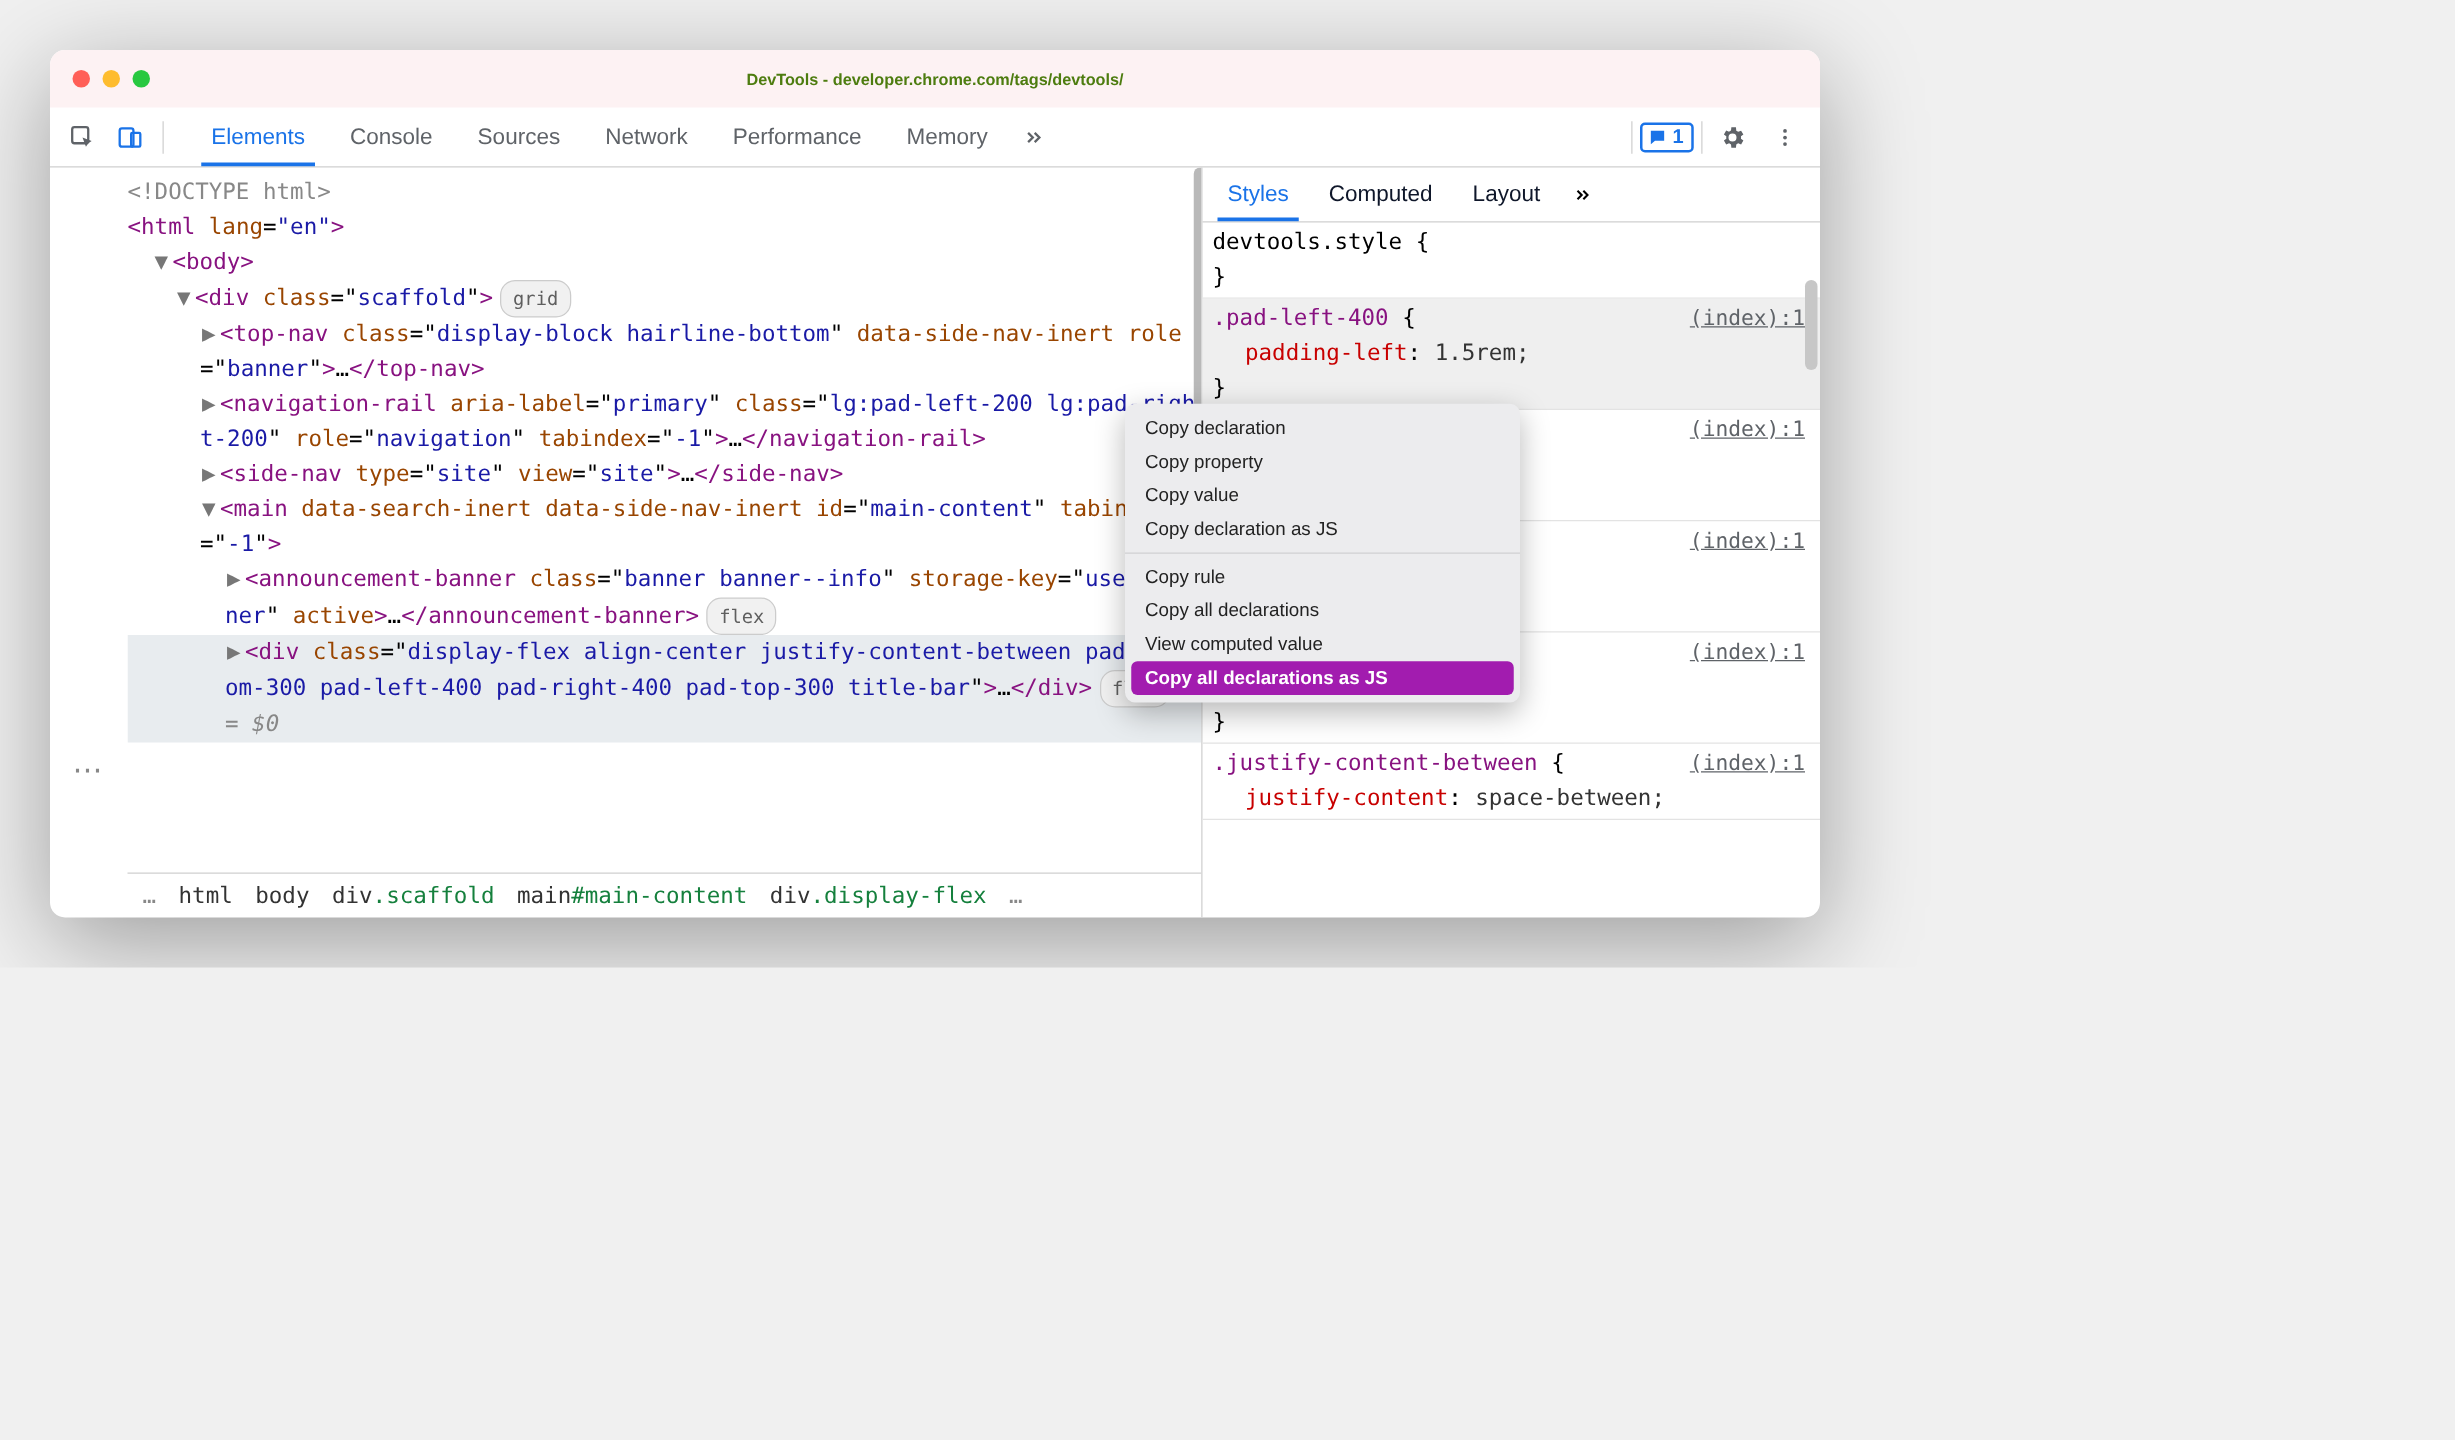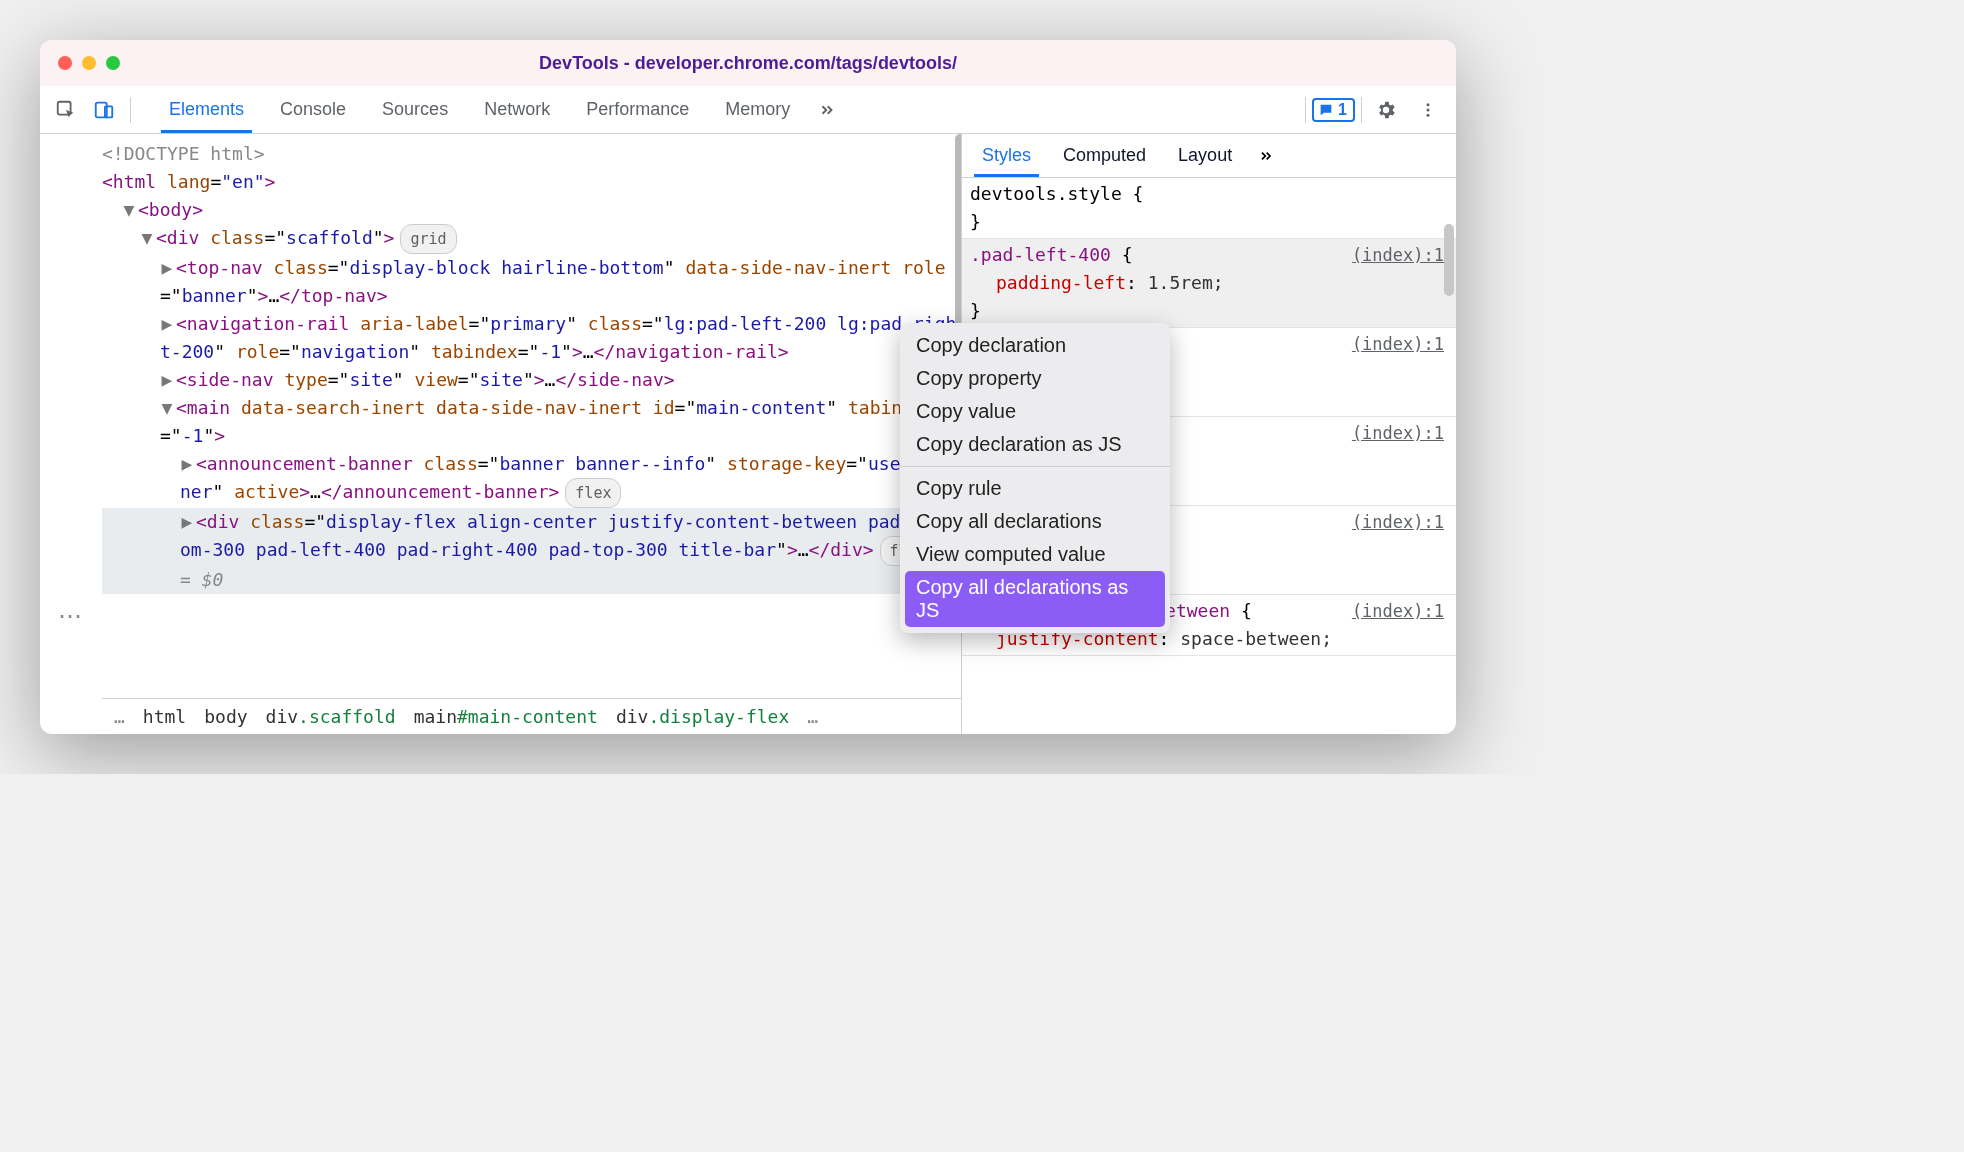--- a/index.html
+++ b/index.html
@@ -24,22 +24,22 @@
   position: relative;
 }
 .traffic { display: flex; gap: 10px; }
 .dot { width: 14px; height: 14px; border-radius: 50%; }
 .dot.red { background: #ff5f57; }
 .dot.yellow { background: #febc2e; }
 .dot.green { background: #28c840; }
 .titlebar-title {
   position: absolute;
   left: 50%; transform: translateX(-50%);
-  font-size: 18px; font-weight: 700;
-  color: #4c1d95;
+  font-size: 13px; font-weight: 700;
+  color: #4d7c0f;
 }
 .toolbar {
   height: 48px;
   border-bottom: 1px solid #d0d0d0;
   display: flex;
   align-items: stretch;
   font-size: 18px;
   color: #5f6368;
 }
 .tool-icons { display: flex; align-items: center; padding: 0 8px; gap: 2px; }
@@ -136,27 +136,27 @@
 .panel-toggle{padding:0 8px;color:#5f6368;}
 .rules { flex:1; overflow:hidden; font-family:Menlo,Consolas,monospace; font-size:18px; line-height:28px;}
 .rule { border-bottom:1px solid #e3e3e3; padding:2px 12px 2px 8px; position:relative;}
 .rule .src{float:right; color:#5f6368; text-decoration:underline; font-size:17px;}
 .rule .sel{color:#881280;}
 .rule .prop-n{color:#c80000; margin-left:26px;}
 .rule .prop-v{color:#333;}
 .rule.active{background:#efefef;}
 .context-menu{
   position:absolute; left:900px; top:323px;
-  width:270px; background:#ececee; border-radius:8px;
+  width:316px; background:#ececee; border-radius:8px;
   box-shadow:0 8px 24px rgba(0,0,0,.28);
   padding:6px 0; z-index:50;
-  font-size:20px; color:#222;
+  font-size:15px; color:#222;
 }
 .cm-item{padding:5px 16px; cursor:default;}
-.cm-item.hl{background:#8b5cf6; color:#fff; border-radius:5px; margin:0 5px; padding:5px 11px;}
+.cm-item.hl{background:#a21caf; color:#fff; border-radius:5px; margin:0 5px; padding:5px 11px;font-weight:bold;}
 .cm-sep{height:1px;background:#cfcfd2;margin:5px 0;}
 .styles-scroll{position:absolute;right:2px;top:90px;width:10px;height:72px;background:#c7c7c7;border-radius:5px;}
 svg{display:block;}
 </style>
 </head>
 <body>
 
 <div class="window">
 
   <div class="titlebar">

